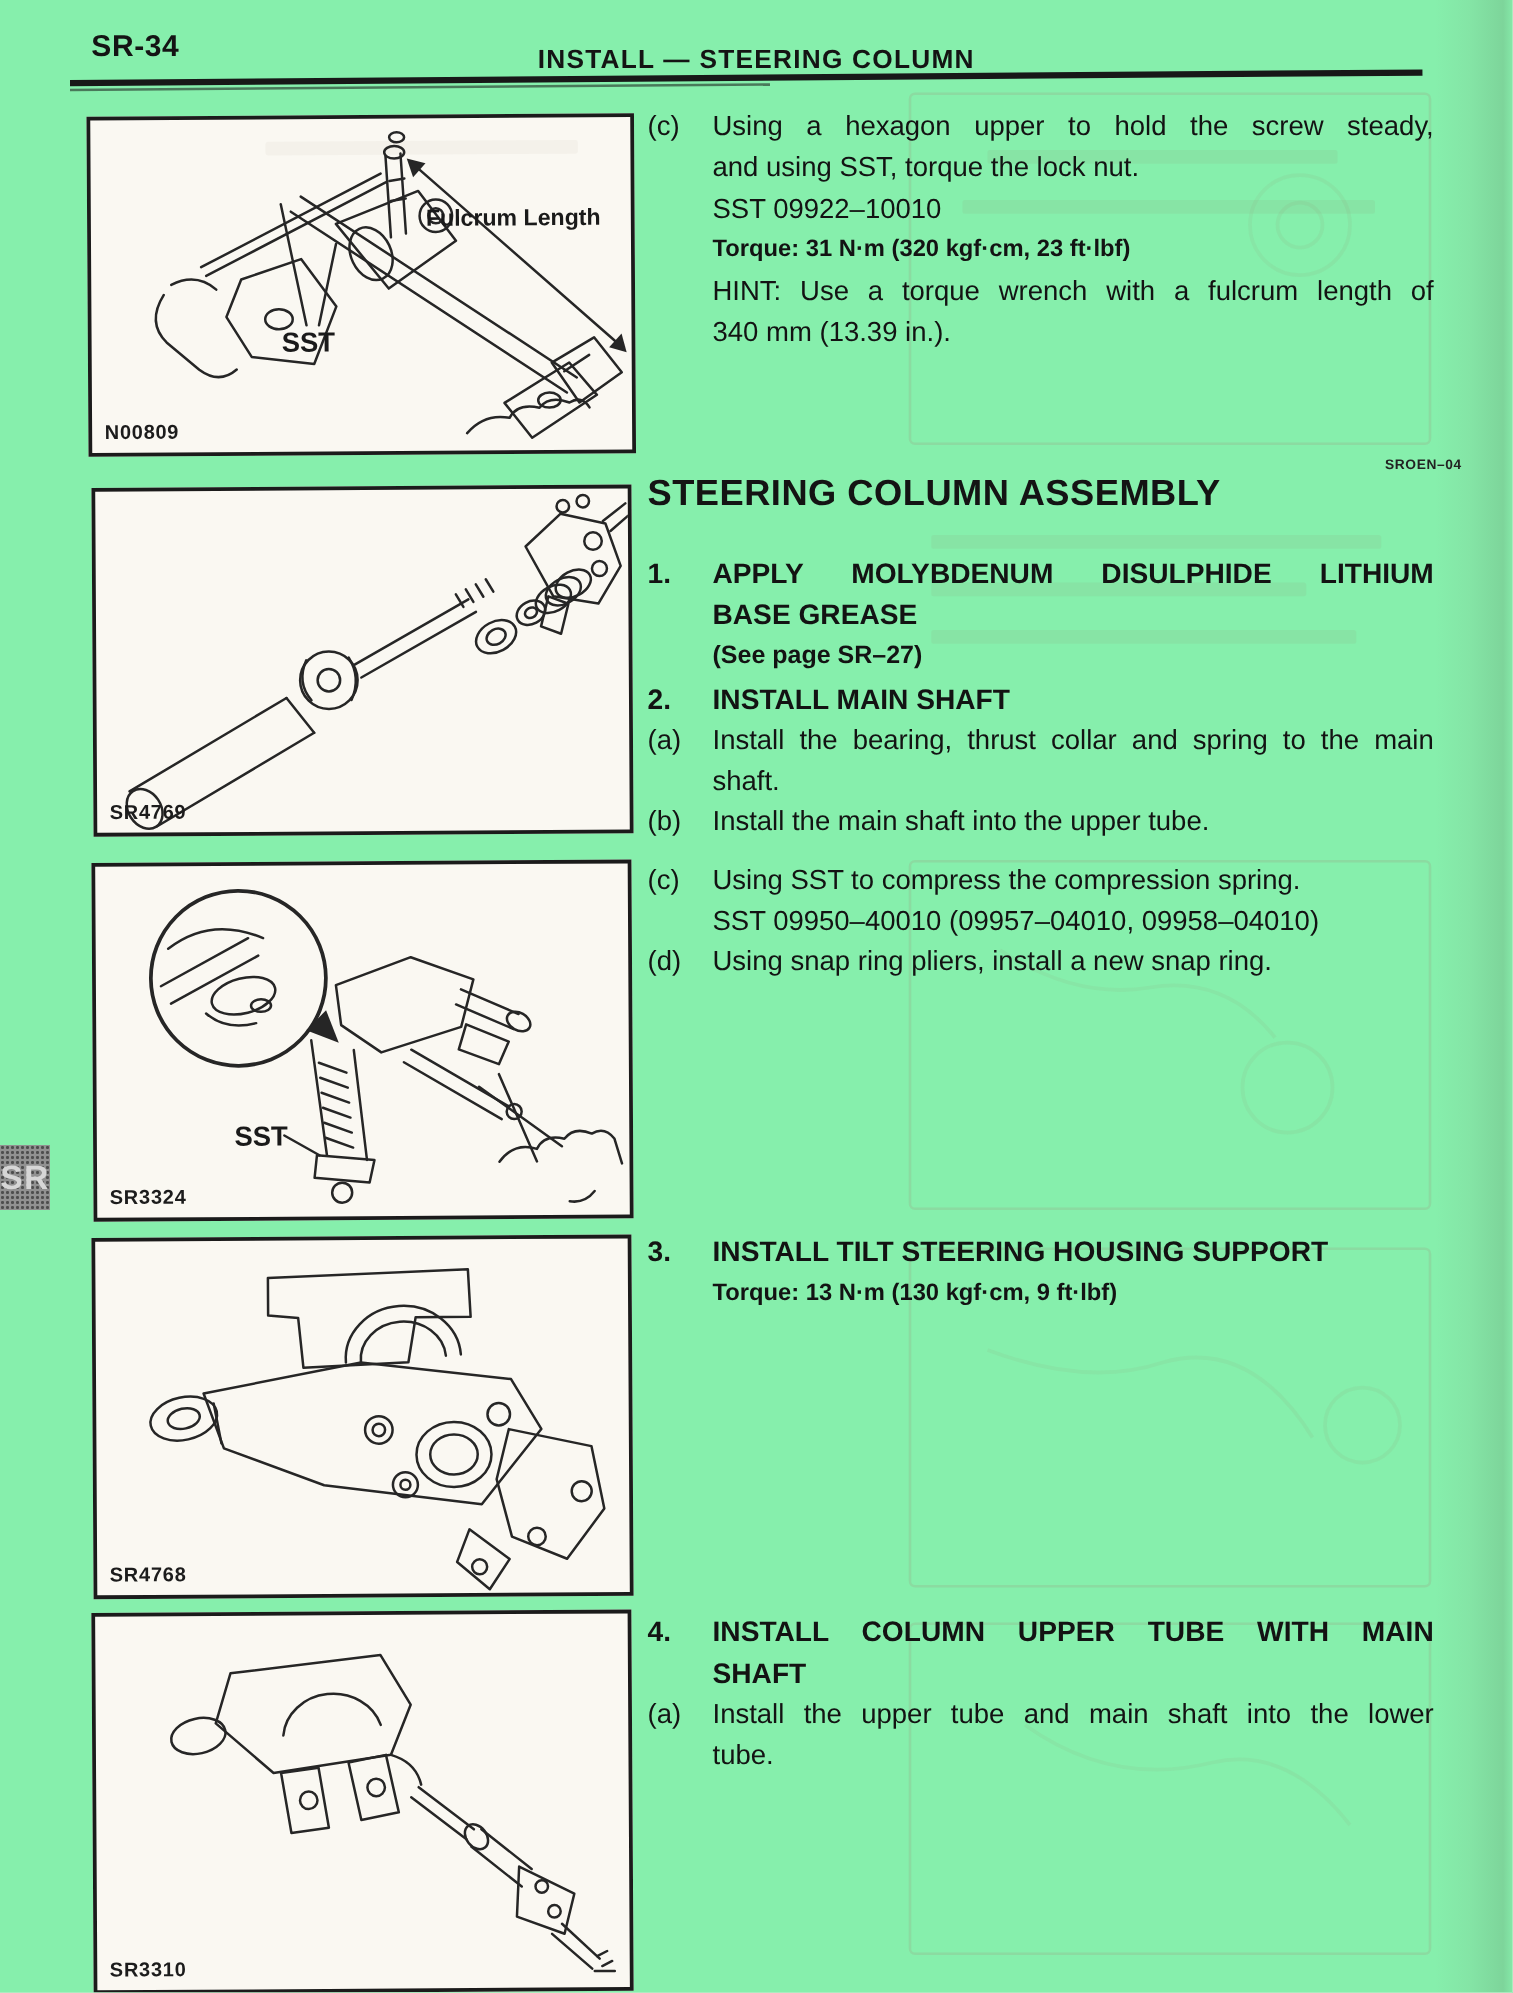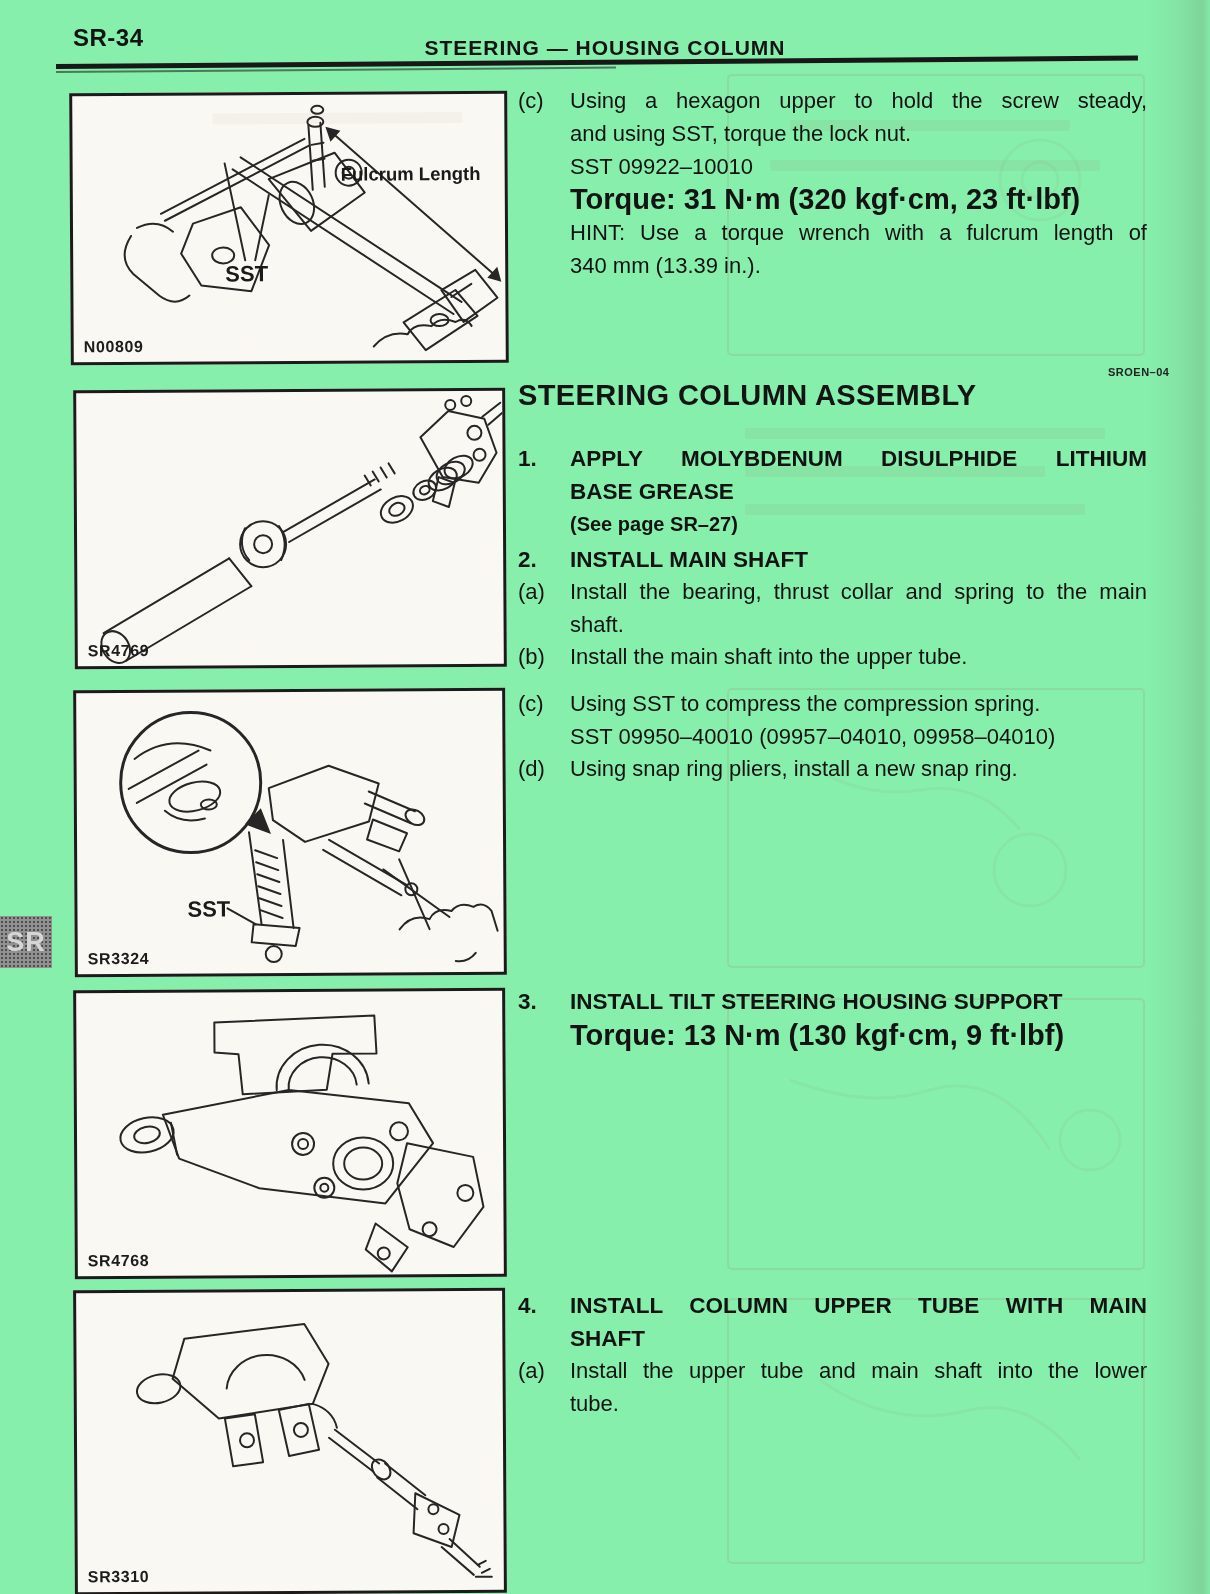--- a/index.html
+++ b/index.html
@@ -19,30 +19,30 @@
   .fig svg{position:absolute;left:0;top:0;}
 
   
   .tb{position:absolute;width:632px;font-size:22px;line-height:33px;color:#131313;}
   .row{display:flex;}
   .mk{width:52px;flex:none;}
   .bw{width:577px;}
   .ind{margin-left:52px;width:577px;}
   .jl{text-align:justify;text-align-last:justify;}
   .b{font-weight:700;}
-  .t21{font-size:29px;}
+  .t21{font-size:19px;}
   .t20{font-size:20px;}
   .lh32{line-height:32.5px;}
   .ttl{font-weight:700;font-size:22.5px;}
 
   .asmtitle{position:absolute;left:518px;top:379px;font-size:29px;font-weight:700;letter-spacing:.4px;}
   .seccode{position:absolute;left:1088px;top:366px;font-size:11px;font-weight:700;letter-spacing:.5px;color:#222;margin-left:20px;}
 
   
-  .tab{position:absolute;left:0;top:916px;width:52px;height:52px;background-color:#919191;background-image:radial-gradient(#4e4e4e 1.1px,transparent 1.2px);background-size:4px 4px;display:flex;align-items:center;justify-content:center;font-size:27px;font-weight:700;letter-spacing:1px;color:#d6d6d6;}
+  .tab{position:absolute;left:0;top:916px;width:40px;height:52px;background-color:#919191;background-image:radial-gradient(#4e4e4e 1.1px,transparent 1.2px);background-size:4px 4px;display:flex;align-items:center;justify-content:center;font-size:27px;font-weight:700;letter-spacing:1px;color:#d6d6d6;}
 
   
   .gutter{position:absolute;right:0;top:0;width:62px;height:1594px;background:linear-gradient(90deg,rgba(110,105,90,0) 0%,rgba(110,105,90,.08) 45%,rgba(80,76,62,.16) 88%,rgba(110,105,90,.05) 100%);}
   .ghostbox{position:absolute;border:2px solid rgba(158,148,122,.22);border-radius:5px;}
   .ghostbar{position:absolute;height:11px;background:rgba(145,136,112,.10);border-radius:2px;}
   .ghost-art{position:absolute;left:0;top:0;opacity:.6;}
 </style>
 </head>
 <body>
 
@@ -64,21 +64,21 @@
         <circle cx="1040" cy="180" r="18"></circle>
       <path d="M800,760 q60,40 120,30 q60,-10 100,40"></path>
       <circle cx="1030" cy="870" r="36"></circle>
       <path d="M790,1080 q80,30 140,10 q70,-20 120,60"></path>
       <path d="M820,1380 q70,50 150,30 q60,-14 110,50"></path>
       <circle cx="1090" cy="1140" r="30"></circle>
     </g>
   </svg>
 
   <div class="pagenum">SR-34</div>
-  <div class="htitle">STEERING — HOUSING COLUMN</div>
+  <div class="htitle">INSTALL — STEERING COLUMN</div>
   <div class="hrule"></div>
   <div class="hrule2"></div>
   <div class="seccode">SROEN–04</div>
   <div class="tab">SR</div>
 
   <div class="fig" style="left:70px;top:92px;width:432px;height:266px;">
     <div class="ghostbar" style="left:140px;top:18px;width:250px;opacity:.55;"></div>
     <svg viewBox="0 0 432 265" width="432" height="265">
       <g stroke="#262626" stroke-width="2" fill="none" stroke-linejoin="round" stroke-linecap="round">
         <line x1="262" y1="40" x2="420" y2="180"></line>

